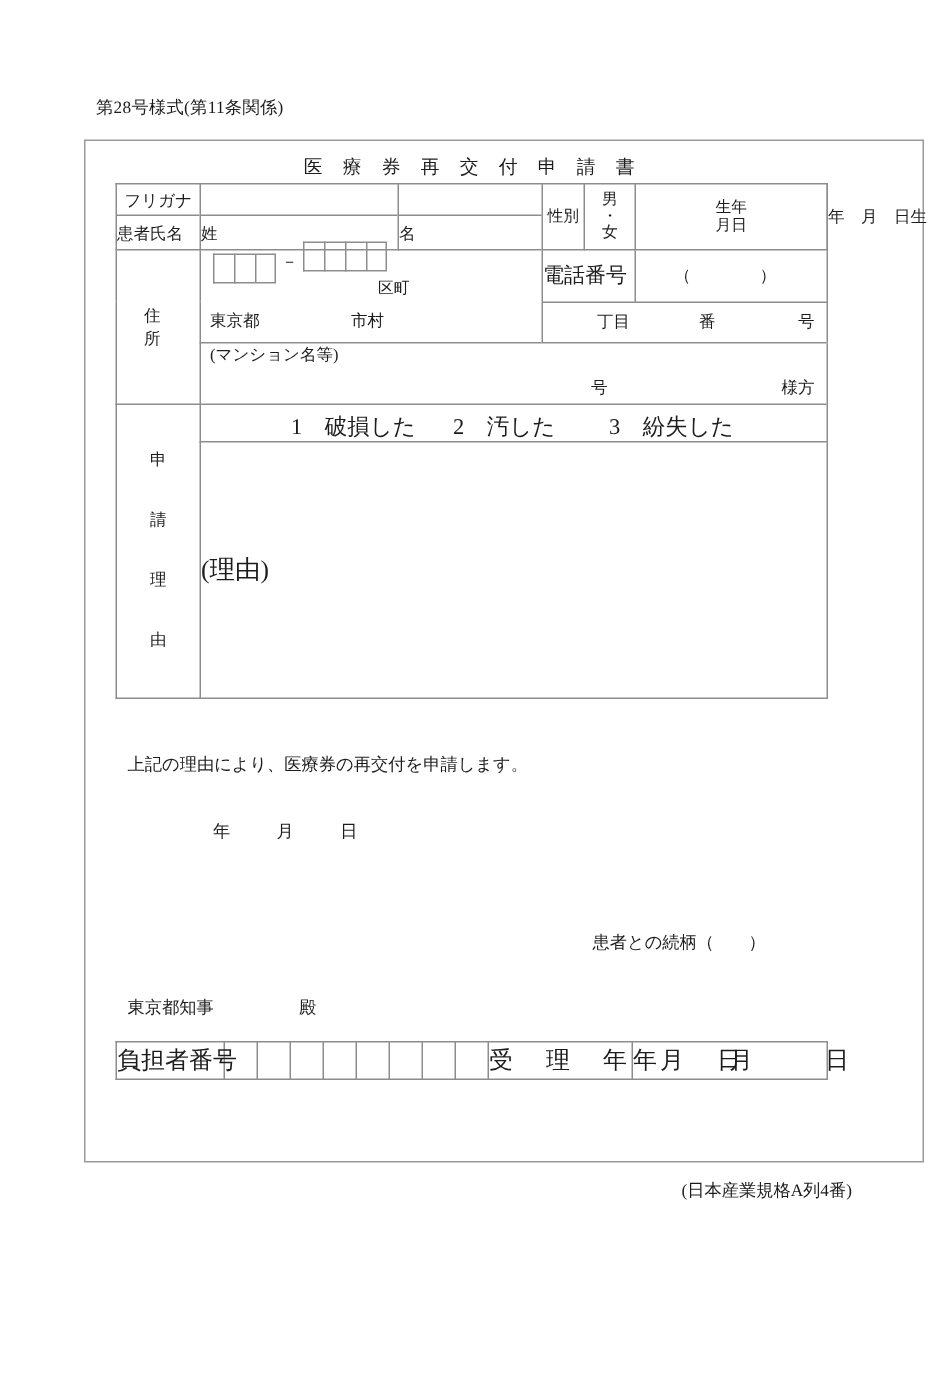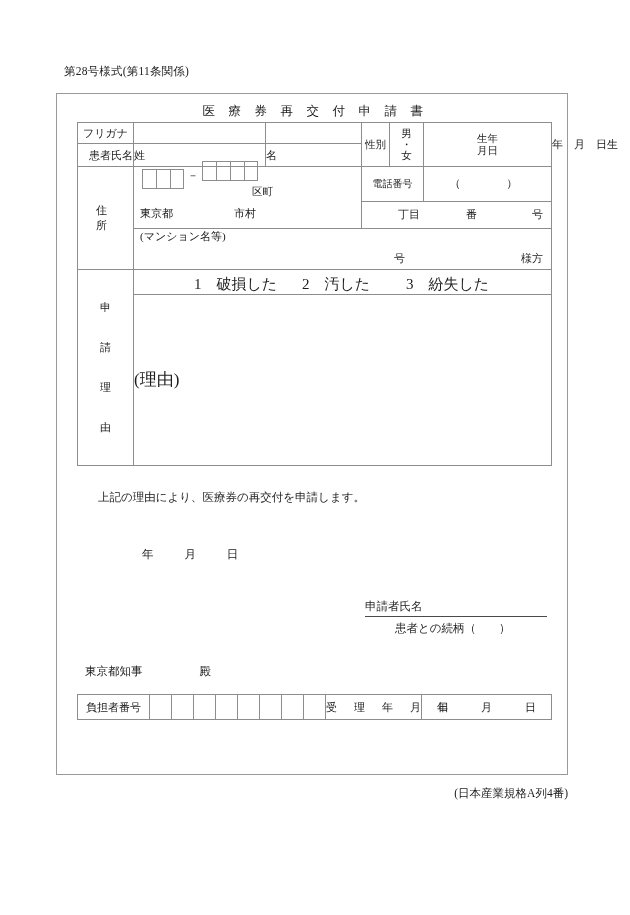--- a/index.html
+++ b/index.html
@@ -31,21 +31,21 @@
     top: 64px;
     font-size: 11.5px;
     letter-spacing: 0.2px;
     white-space: nowrap;
   }
 
   .sheet {
     position: absolute;
     left: 56px;
     top: 93px;
-    width: 512px;
+    width: 560px;
     height: 682px;
     border: 1px solid #9a9a9a;
     box-sizing: border-box;
   }
 
   .doc-title {
     position: absolute;
     left: 0;
     top: 9px;
     width: 512px;
@@ -154,21 +154,21 @@
     padding-left: 6px;
   }
   .samagata {
     height: 20px;
     position: relative;
     font-size: 11px;
   }
   .samagata .go   { position: absolute; left: 260px; top: 2px; }
   .samagata .sama { position: absolute; right: 8px; top: 2px; text-align: center; }
 
-  .tel-label { text-align: center; font-size: 10px; }
+  .tel-label { font-size: 14px; }
   .tel-val {
     text-align: center;
     font-size: 11px;
     letter-spacing: 8px;
     padding-left: 8px;
   }
   .chome {
     height: 26px;
     position: relative;
     font-size: 11px;
@@ -197,23 +197,22 @@
     height: 170px;
     vertical-align: top;
     font-size: 17px;
     padding: 5px 0 0 6px;
   }
 
   
   .statement {
     position: absolute;
     left: 28px;
-    top: 396px;
-    font-size: 11.5px;
-    margin-left: 13px;
+    top: 408px;
+    font-size: 11.5px;
   }
   .date-line {
     position: absolute;
     left: 85px;
     top: 453px;
     font-size: 11.5px;
   }
   .date-line span { margin-right: 28px; }
 
   .sign-name {
@@ -251,21 +250,21 @@
     font-size: 11px;
   }
   .bottom-table td {
     border: 1px solid #8d8d8d;
     height: 24px;
     padding: 0;
     position: relative;
   }
   .bt-label {
     text-align: center;
-    font-size: 11px;
+    font-size: 16px;
     white-space: nowrap;
   }
   .dig { border-right: 1px dotted #8d8d8d; }
   .dig.solid { border-right: 1px solid #8d8d8d; }
   .slash-cell { overflow: hidden; }
   .slash-cell::after {
     content: "";
     position: absolute;
     left: -4px;
     bottom: -2px;
@@ -323,21 +322,21 @@
           <div>女</div>
         </td>
         <td class="vcell" rowspan="2">
           <div>生年</div>
           <div>月日</div>
         </td>
         <td class="c-label" rowspan="2">年　月　日生</td>
       </tr>
 
       <tr>
-        <td class="c-label name-cell" style="text-align:right;padding-left:0">患者氏名</td>
+        <td class="c-label name-cell" style="text-align:left;padding-left:0">患者氏名</td>
         <td class="name-cell" colspan="2">
           <span>姓</span>
         </td>
         <td class="name-cell" colspan="2">
           <span>名</span>
         </td>
       </tr>
 
       <tr>
         <td class="addr-label" rowspan="3">住　　所</td>
@@ -407,21 +406,20 @@
       </table>
 
     <div class="statement">上記の理由により、医療券の再交付を申請します。</div>
 
     <div class="date-line">
       <span>年</span>
       <span>月</span>
       <span>日</span>
     </div>
 
-    <div class="sign-name">申請者氏名</div>
     <div class="sign-rel">患者との続柄（　　）</div>
 
     <div class="governor">
       <span>東京都知事</span>
       <span class="dono">殿</span>
     </div>
 
     <table class="bottom-table">
       <colgroup>
         <col style="width:72px">

